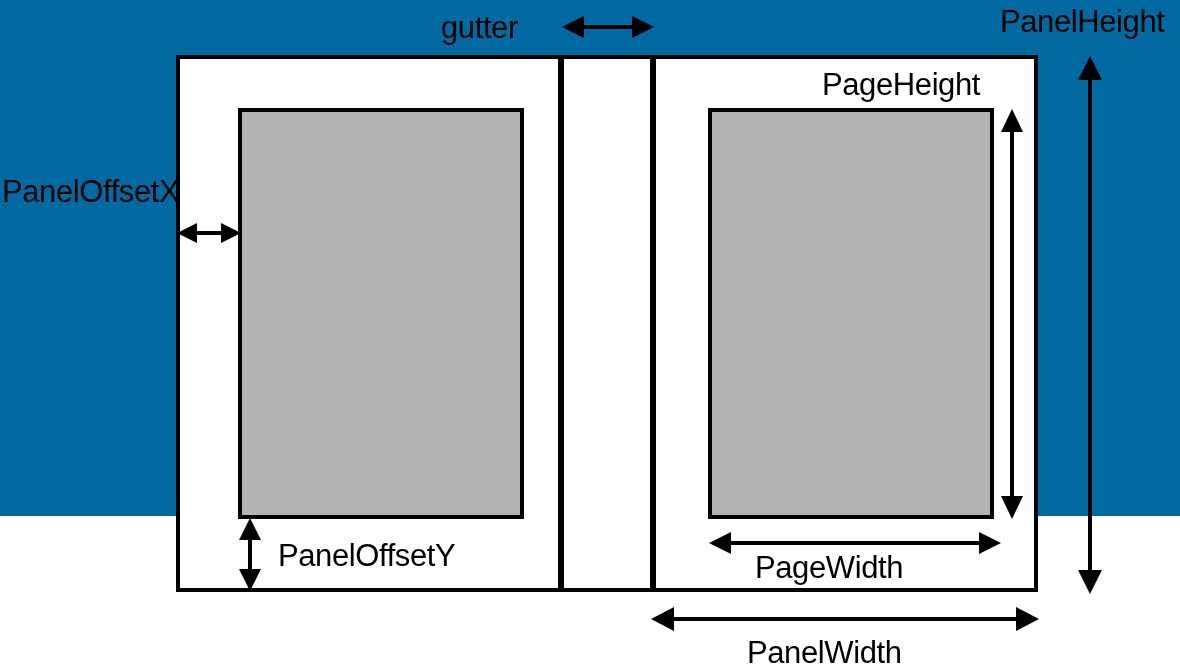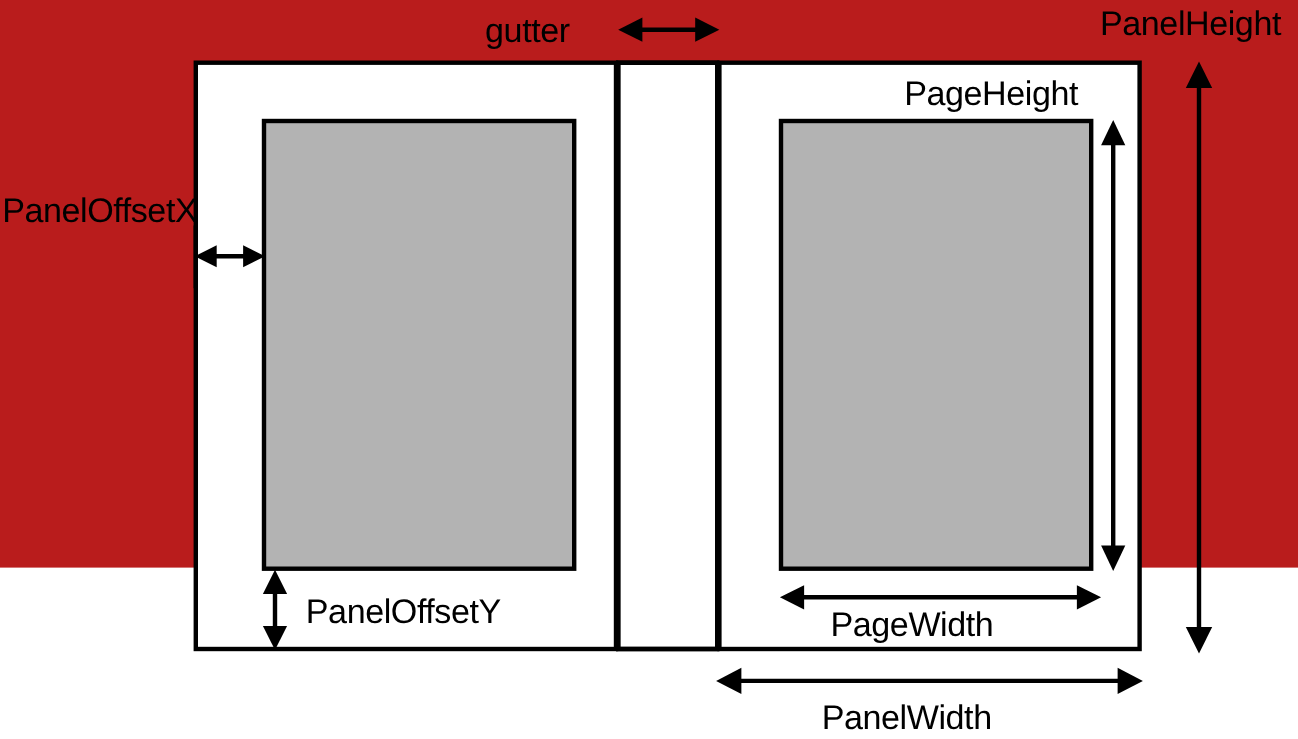--- a/index.html
+++ b/index.html
@@ -10,21 +10,21 @@
   body {
     width: 1180px;
     height: 672px;
     overflow: hidden;
     font-family: "Liberation Sans", sans-serif;
   }
   #diagram-root {
     position: relative;
     width: 1180px;
     height: 516px;
-    background: #b91c1c;
+    background: #0369a1;
   }
   svg.diagram-canvas {
     position: absolute;
     top: 0;
     left: 0;
     width: 1180px;
     height: 672px;
     display: block;
   }
   .dim-label {

